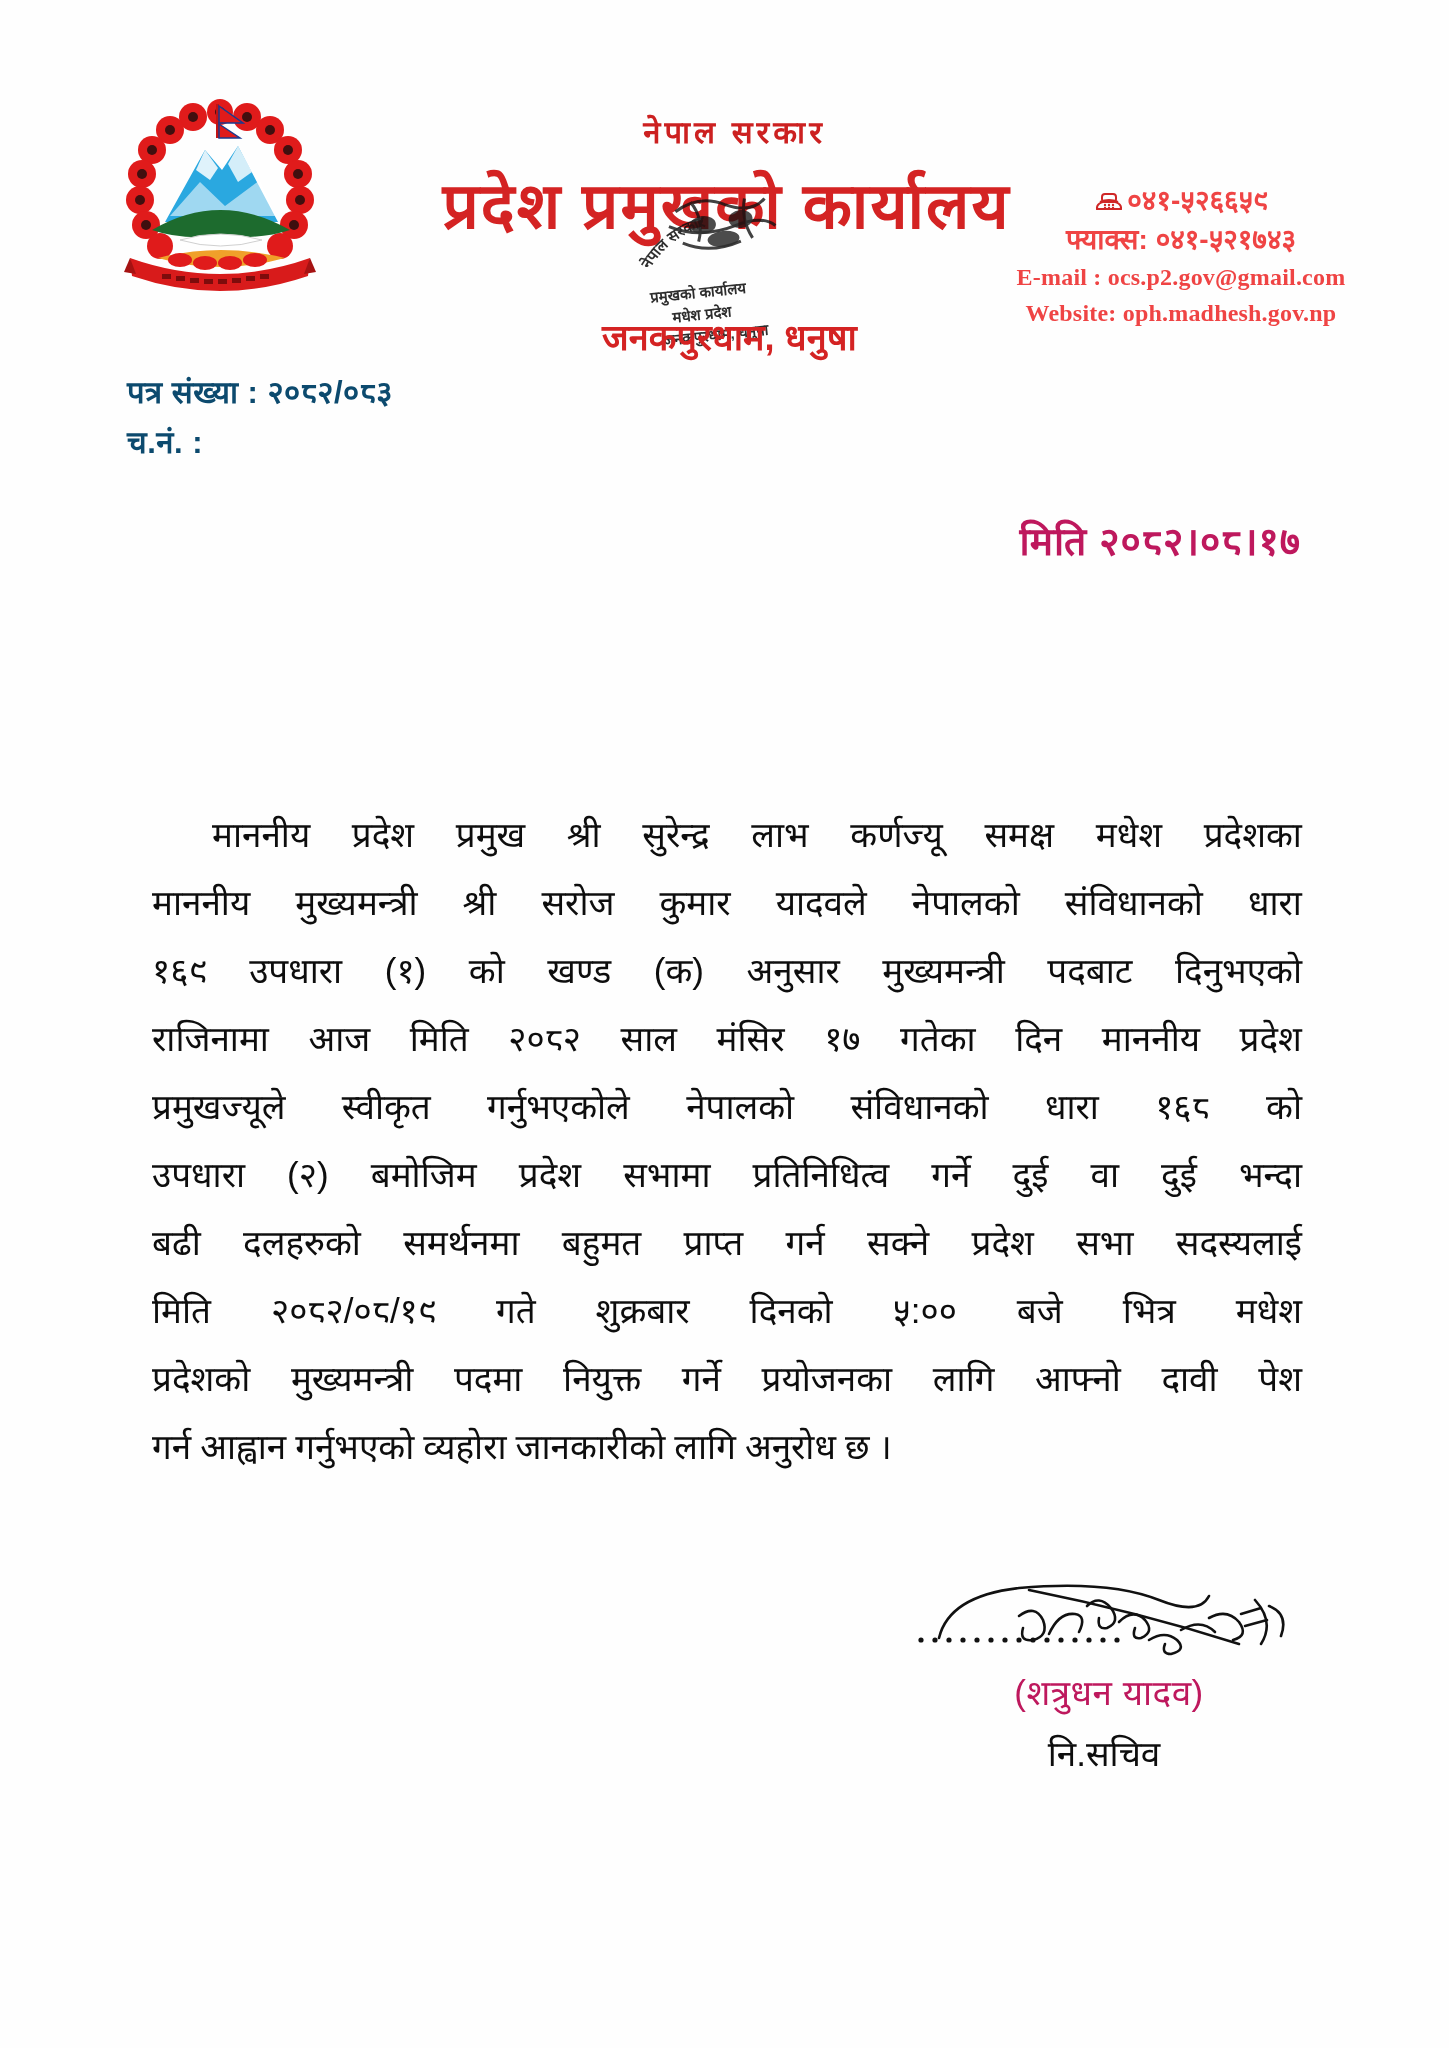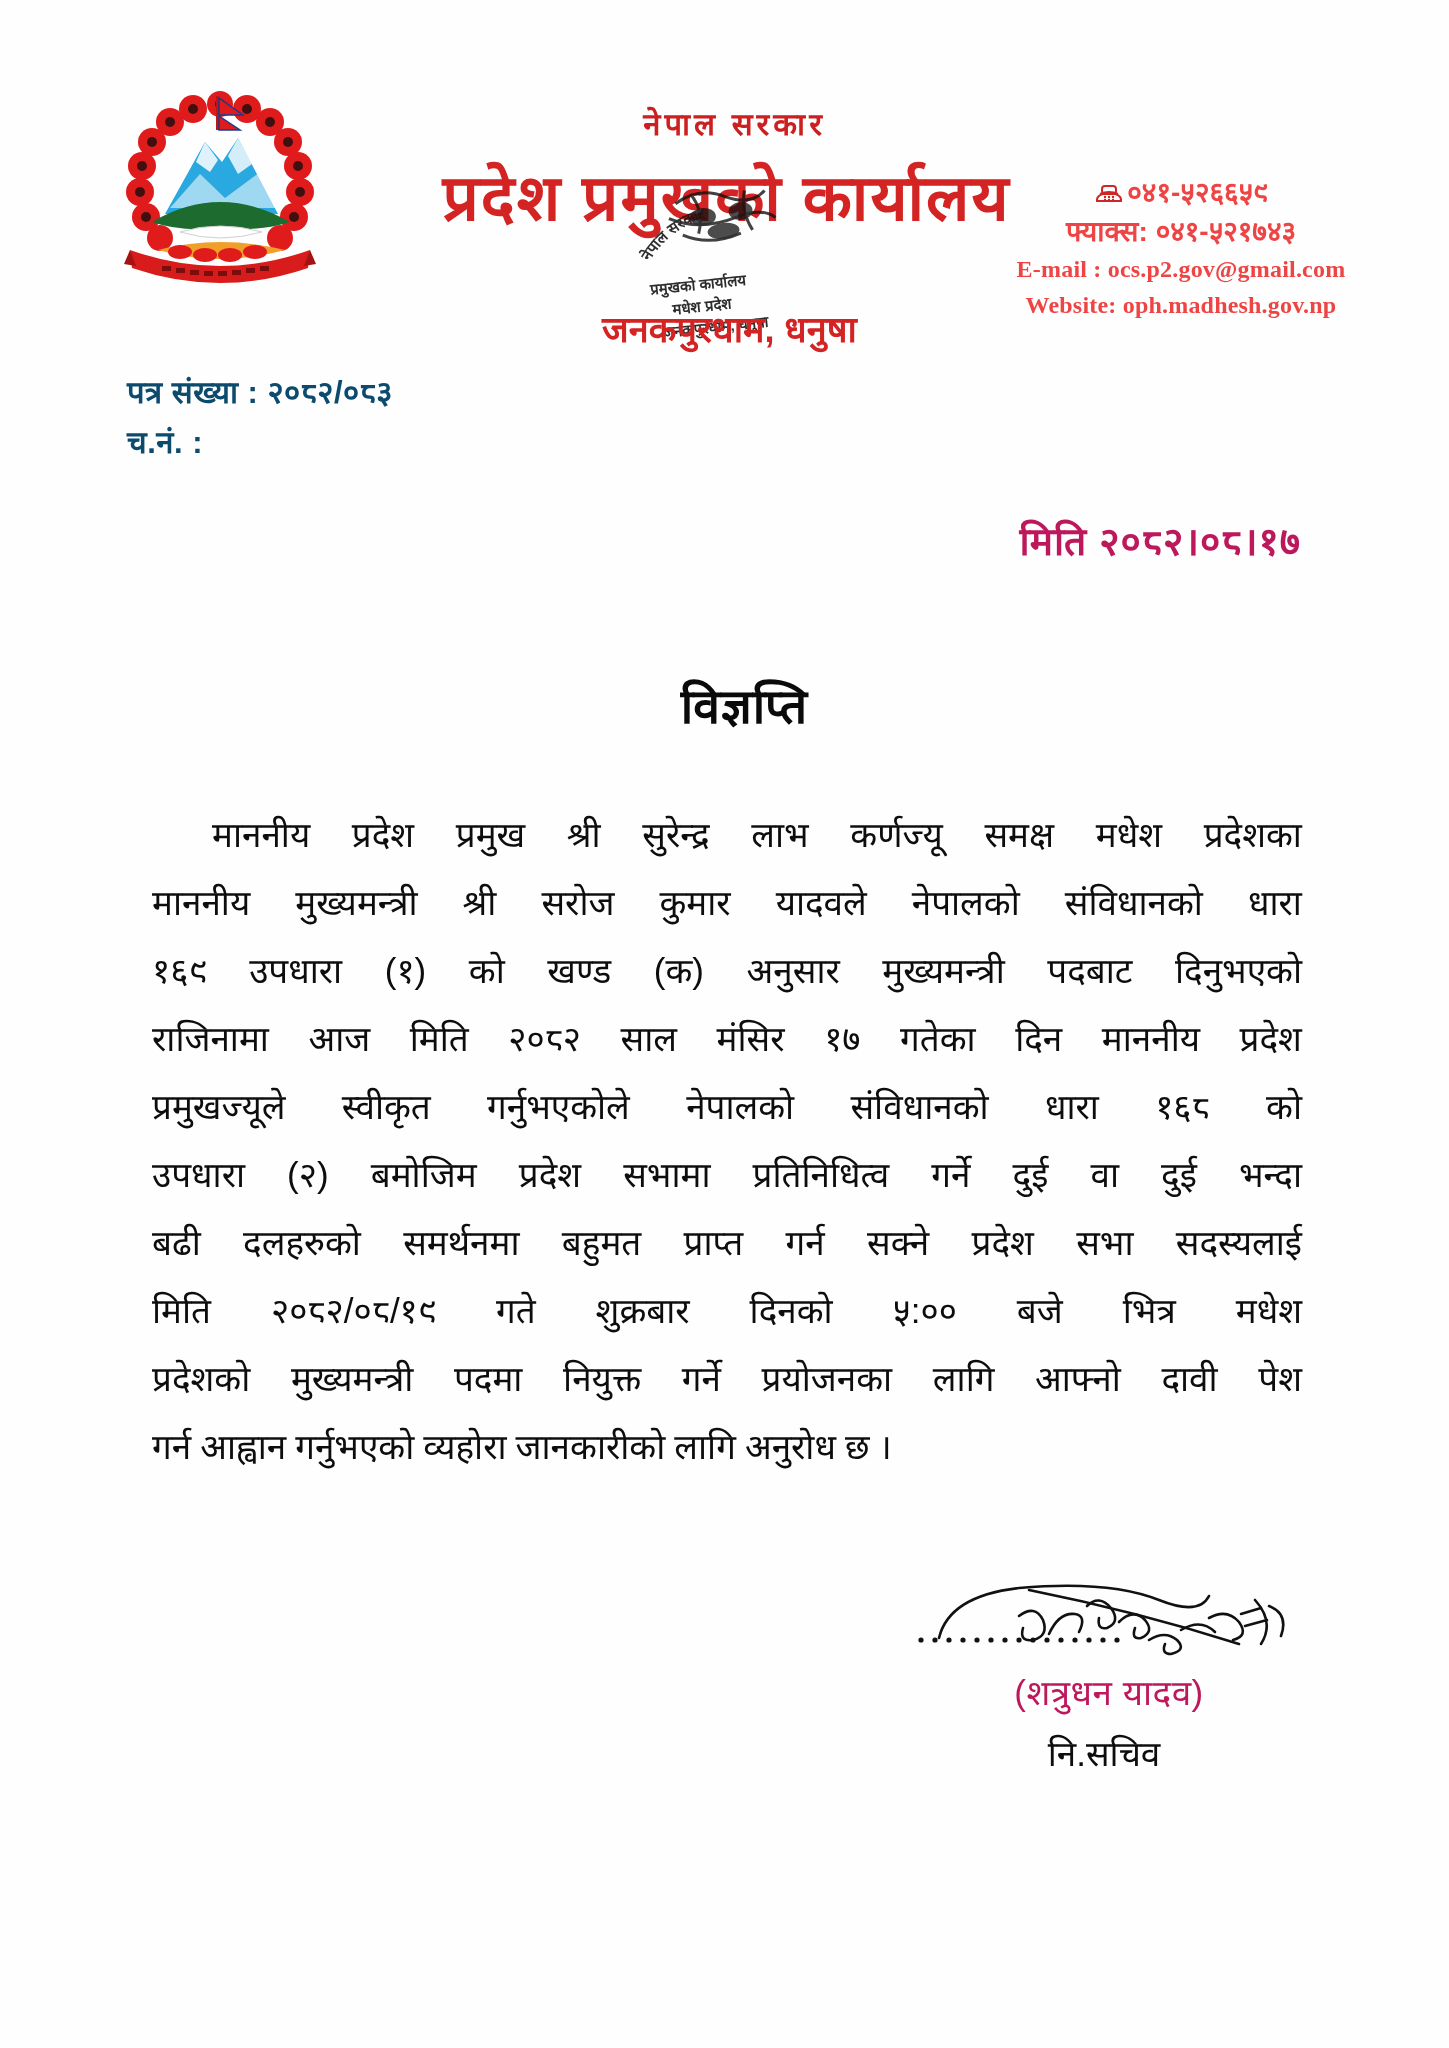--- a/index.html
+++ b/index.html
@@ -19,21 +19,21 @@
 
   .page {
     position: absolute;
     inset: 0;
     background: #fefefe;
   }
 
   
   .letterhead {
     position: absolute;
-    top: 4px;
+    top: 12px;
     left: 0;
     width: 1449px;
     height: 370px;
   }
 
   
   .emblem {
     position: absolute;
     left: 110px;
     top: 78px;
@@ -376,21 +376,20 @@
     </div>
   </div>
 
   <div class="refs">
     <div class="ref-row">पत्र संख्या : २०८२/०८३</div>
     <div class="ref-row">च.नं. :</div>
   </div>
 
   <div class="date-line">मिति २०८२।०८।१७</div>
 
-  <div class="doc-title">विज्ञप्ति</div>
 
   <div class="body-block">
     <div class="body-line first">
         <span class="w">माननीय</span>
         <span class="w">प्रदेश</span>
         <span class="w">प्रमुख</span>
         <span class="w">श्री</span>
         <span class="w">सुरेन्द्र</span>
         <span class="w">लाभ</span>
         <span class="w">कर्णज्यू</span>

